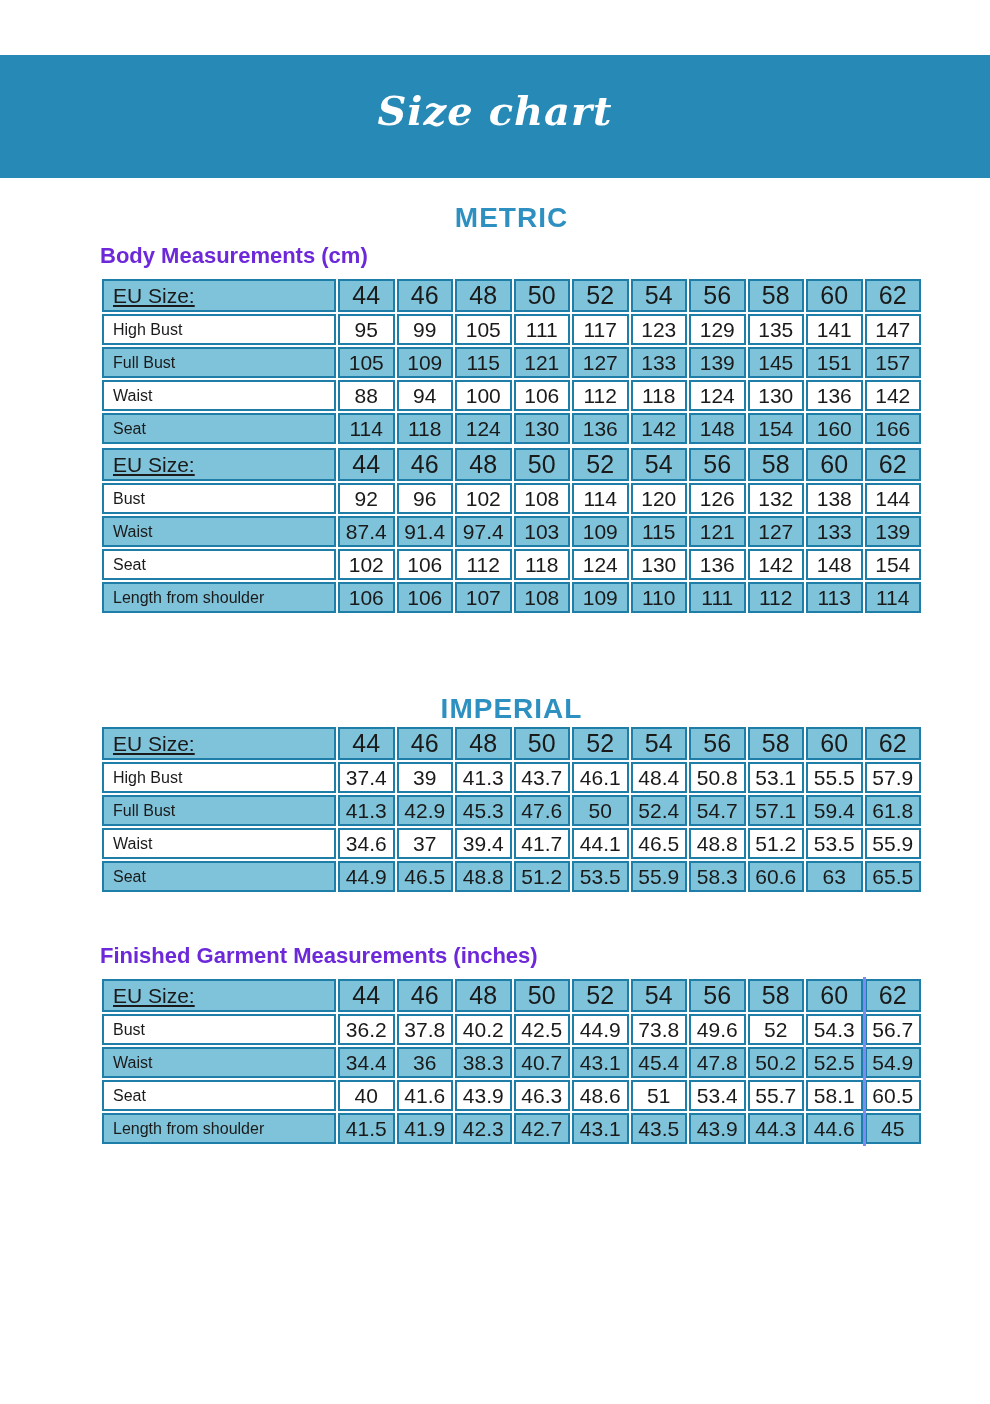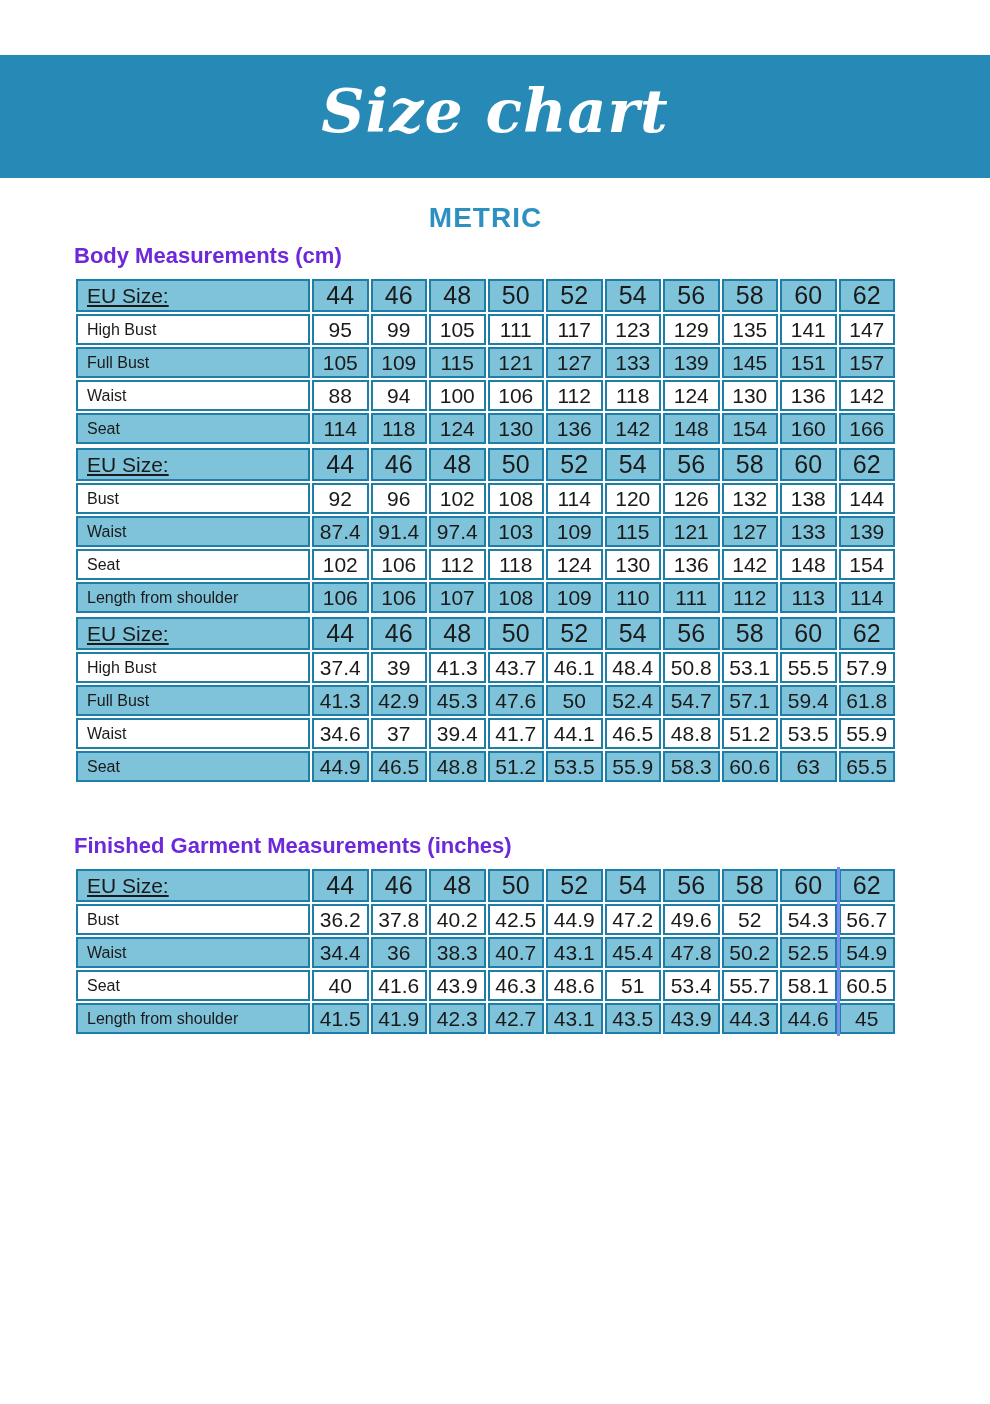--- a/index.html
+++ b/index.html
@@ -16,24 +16,24 @@
     width:990px;height:1404px;background:#ffffff;
     font-family:"Liberation Sans",sans-serif;color:var(--ink);
     overflow:hidden;position:relative;
   }
   .band{
     margin-top:55px;height:123px;width:990px;background:var(--band);
     display:flex;align-items:center;justify-content:center;
   }
   .band h1{
     margin:0;color:#ffffff;font-family:"DejaVu Serif",serif;
-    font-style:italic;font-weight:700;font-size:60px;letter-spacing:1px;
+    font-style:italic;font-weight:700;font-size:40px;letter-spacing:1px;
     transform:translateY(-6px);
   }
-  .content{width:823px;margin-left:74px;}
+  .content{width:823px;margin-left:100px;}
   .section-heading{
     text-align:center;color:var(--heading);font-size:28px;font-weight:700;
     letter-spacing:1px;margin:0;
   }
   .sh-metric{padding-top:24px;}
   .sh-imperial{padding-top:78px;}
   .table-title{
     font-size:22px;font-weight:700;color:#6d28d9;margin:0 0 8px 0;
   }
   .tt-0,.tt-2{padding-top:9px;}
@@ -243,20 +243,21 @@
               <td class="value-cell">111</td>
               <td class="value-cell">112</td>
               <td class="value-cell">113</td>
               <td class="value-cell">114</td>
             </tr>
           </tbody>
         </table>
     </div>
   </section>
 
+  <h2 class="section-heading sh-imperial">IMPERIAL</h2>
 
   <section class="table-block">
     <div class="table-wrap">
       <table class="size-table">
           <colgroup>
             <col style="width: 234px;">
             <col>
             <col>
             <col>
             <col>
@@ -373,21 +374,21 @@
             </tr>
           </thead>
           <tbody>
             <tr class="light">
               <td class="label-cell">Bust</td>
               <td class="value-cell">36.2</td>
               <td class="value-cell">37.8</td>
               <td class="value-cell">40.2</td>
               <td class="value-cell">42.5</td>
               <td class="value-cell">44.9</td>
-              <td class="value-cell">47.2</td>
+              <td class="value-cell">73.8</td>
               <td class="value-cell">49.6</td>
               <td class="value-cell">52</td>
               <td class="value-cell">54.3</td>
               <td class="value-cell">56.7</td>
             </tr>
             <tr class="dark">
               <td class="label-cell">Waist</td>
               <td class="value-cell">34.4</td>
               <td class="value-cell">36</td>
               <td class="value-cell">38.3</td>

